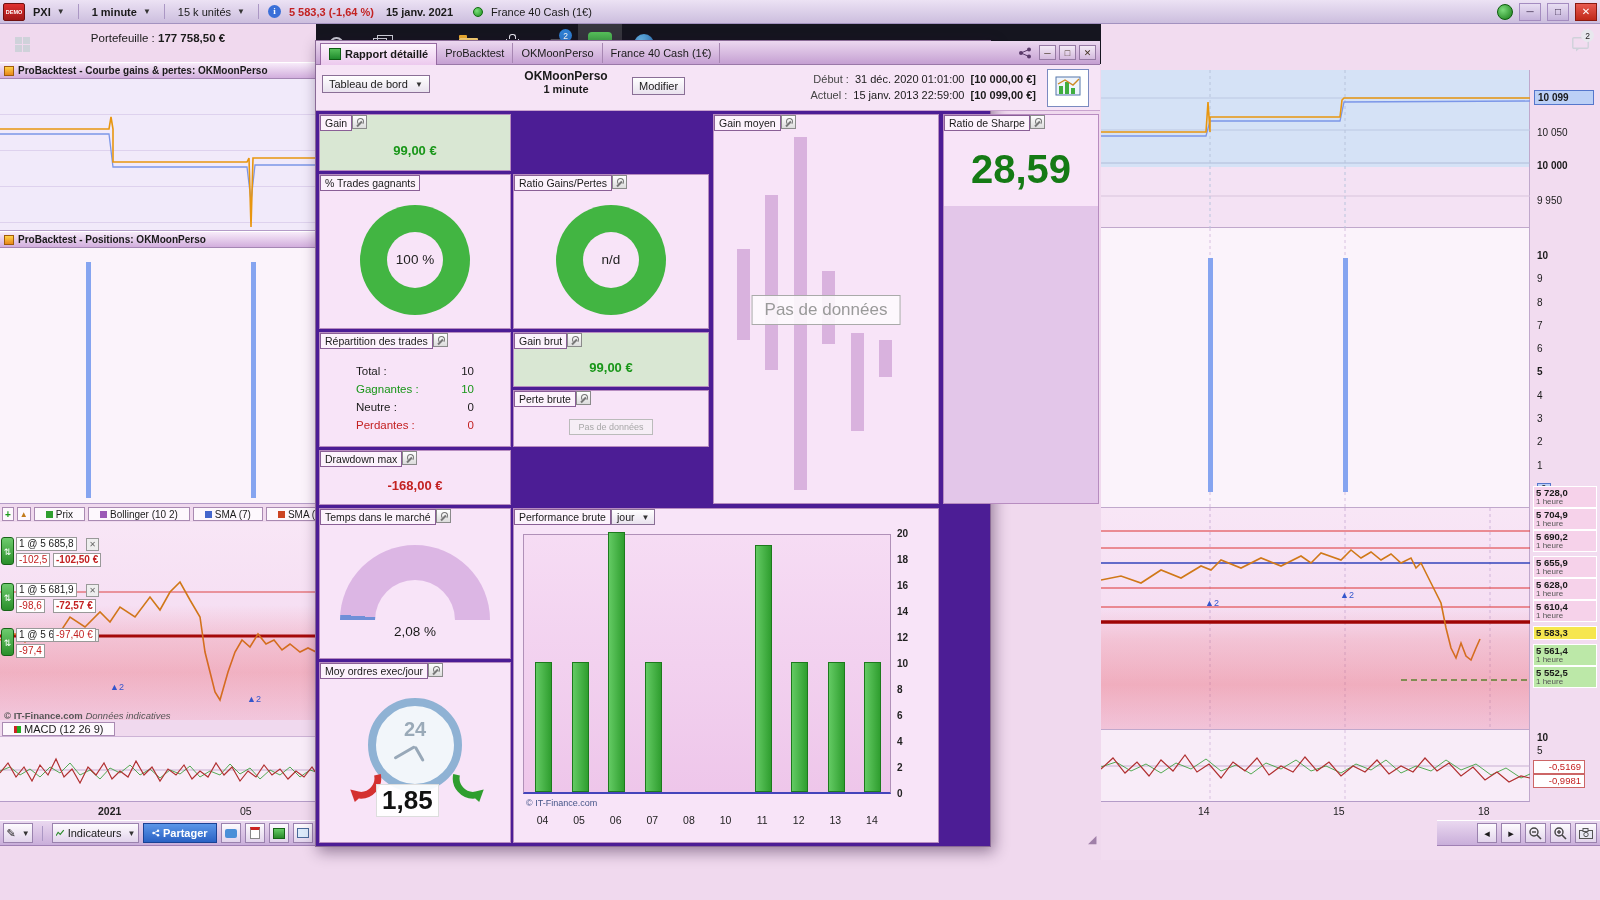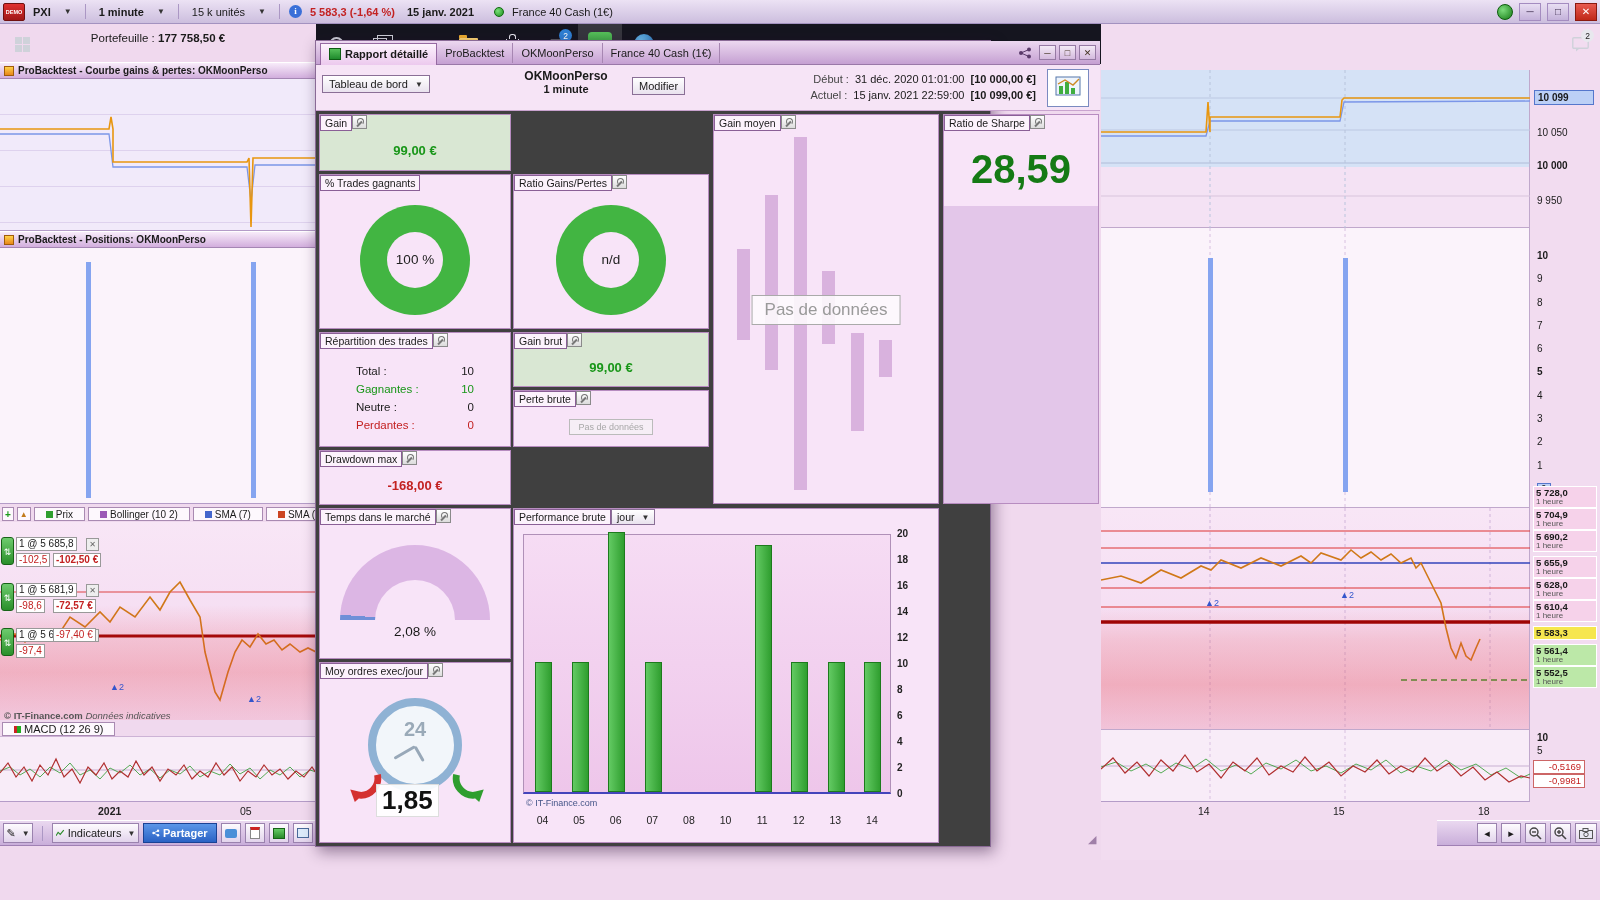--- a/index.html
+++ b/index.html
@@ -4,21 +4,21 @@
 <style>
 *{margin:0;padding:0;box-sizing:border-box}
 body{font-family:"Liberation Sans",sans-serif;font-size:11px;color:#1a1a1a;background:#444}
 #screen{position:relative;width:1600px;height:900px;background:#f0d9ee;overflow:hidden}
 .abs{position:absolute}
 .vsep{width:1px;height:15px;background:#ab97c4;margin:0 5px;flex:0 0 1px}
 .dd{font-size:8px;color:#333;margin-left:3px}
 .red{color:#c32222}.grn{color:#189618}
 
 #topbar{left:0;top:0;width:1600px;height:24px;background:linear-gradient(#ece2f4,#ccbede);border-bottom:1px solid #a392c0;display:flex;align-items:center;padding:0 3px;gap:4px;z-index:60}
-.tbitem{display:flex;align-items:center;font-weight:bold;font-size:11px;padding:1px 4px;gap:10px;white-space:nowrap}
+.tbitem{display:flex;align-items:center;font-weight:bold;font-size:11px;padding:1px 4px;gap:3px;white-space:nowrap}
 .demobadge{width:22px;height:18px;background:linear-gradient(#e03030,#a01818);border:1px solid #701010;border-radius:2px;color:#fff;font-size:5.5px;font-weight:bold;display:flex;align-items:center;justify-content:center}
 .infoicon{width:13px;height:13px;border-radius:50%;background:#3a6fd8;color:#fff;font-size:9px;font-weight:bold;text-align:center;line-height:13px;font-family:"Liberation Serif",serif}
 .greendot{width:10px;height:10px;border-radius:50%;background:radial-gradient(circle at 35% 35%,#7ae07a,#1d8f1d);border:1px solid #0e6b0e}
 .winbtn{width:22px;height:18px;display:flex;align-items:center;justify-content:center;font-size:10px;color:#3a2a4a;background:linear-gradient(#e8def2,#c4b2da);border:1px solid #a48cc0;margin-left:2px}
 .winbtn.close{background:linear-gradient(#e85a50,#c02818);color:#fff;border-color:#8a1a10}
 .prtlogo{width:16px;height:16px;border-radius:50%;background:radial-gradient(circle at 35% 35%,#7cdc7c,#157a15);border:1px solid #0c5c0c;position:relative}
 
 #orderpanel{left:1168px;top:24px;width:432px;height:46px;background:#e6d9f0;border-left:1px solid #b6a4cc;border-bottom:1px solid #b6a4cc}
 .ophead{position:absolute;top:2px;font-size:10.5px;color:#222;text-align:center}
 .opinput{position:absolute;background:#fff;border:1px solid #9a8ab0;font-size:11px;text-align:right;padding:0 3px}
@@ -38,21 +38,21 @@
 .chartbg1{background:repeating-linear-gradient(to bottom,#f1eafa 0 35px,#ded2ee 35px 36px)}
 .chartbg2{background:#fbf3fb}
 .legendrow{position:absolute;display:flex;align-items:center;gap:3px;padding:1px 2px;font-size:10px}
 .lchip{display:flex;align-items:center;gap:3px;background:#fdf8fd;border:1px solid #a98ab2;padding:0 11px;height:14px;white-space:nowrap}
 .sq{width:7px;height:7px;flex:0 0 7px}
 .posrow .bx{position:absolute;background:#fff;border:1px solid #999;font-size:10px;line-height:12px;height:14px;padding:0 2px;white-space:nowrap}
 .gearbtn{position:absolute;width:13px;height:28px;background:linear-gradient(#6ecb6e,#2a8f2a);border:1px solid #176317;border-radius:3px;color:#fff;font-size:9px;text-align:center;line-height:28px}
 .closex{position:absolute;width:13px;height:13px;background:#eee;border:1px solid #999;color:#666;font-size:8px;text-align:center;line-height:11px}
 .xaxis{position:absolute;font-size:10.5px;color:#222}
 
-#dialog{left:315px;top:40px;width:676px;height:807px;background:#404040;border:1px solid #8a6a96;box-shadow:3px 5px 14px rgba(40,10,50,.45);z-index:40}
+#dialog{left:315px;top:40px;width:676px;height:807px;background:#4c1d95;border:1px solid #8a6a96;box-shadow:3px 5px 14px rgba(40,10,50,.45);z-index:40}
 #dlgtitle{position:absolute;left:0;top:0;width:784px;height:24px;background:linear-gradient(#ecd8f0,#c5a0d2);border-bottom:1px solid #9a78a8;display:flex;align-items:center;padding:0 4px;gap:0}
 .dtab{display:flex;align-items:center;gap:4px;padding:2px 8px;font-size:11px;height:20px;border-right:1px solid #a786b2;white-space:nowrap}
 .dtab.active{background:linear-gradient(#fdf4fd,#ecc9ee);border:1px solid #966aa2;border-bottom:none;height:22px;margin-top:2px;font-weight:bold}
 .dlgctl{width:17px;height:15px;background:linear-gradient(#f4eaf6,#d4bade);border:1px solid #967aa4;font-size:9px;display:flex;align-items:center;justify-content:center;margin-left:3px;color:#432}
 #dlghead{position:absolute;left:0;top:24px;width:784px;height:46px;background:#f6e4f6;border-bottom:1px solid #c9a3cf}
 .btnlite{background:linear-gradient(#ffffff,#e9e2ee);border:1px solid #8a6f96;font-size:11px;padding:2px 6px;display:inline-flex;align-items:center;gap:4px;cursor:pointer}
 .card{position:absolute;background:#f8e4f8;border:1px solid #b78cc0;display:flex;flex-direction:column}
 .card.greenish{background:#d9e7d3}
 .chead{display:flex;align-items:flex-start;gap:0;flex:0 0 auto}
 .chip{display:inline-flex;align-items:center;gap:4px;background:#fcf2fc;border:1px solid #8a5f96;padding:1px 4px;font-size:10.5px;margin:0 0 0 0;white-space:nowrap}
@@ -524,21 +524,21 @@
       </div>
       <div class="abs" style="left:190px;top:4px;width:120px;text-align:center">
         <div style="font-weight:bold;font-size:12px">OKMoonPerso</div>
         <div style="font-weight:bold;font-size:11px">1 minute</div>
       </div>
       <div class="btnlite abs" style="left:316px;top:12px">
           <span>Modifier</span>
         </div>
       <div class="abs" style="left:420px;top:6px;width:300px;text-align:right;font-size:11px;line-height:16px">
         <div><span style="color:#444">Début :</span>&nbsp;&nbsp;<span>31 déc. 2020 01:01:00</span>&nbsp;&nbsp;<b>[10 000,00 €]</b></div>
-        <div><span style="color:#444">Actuel :</span>&nbsp;&nbsp;<span>15 janv. 2021 22:59:00</span>&nbsp;&nbsp;<b>[10 099,00 €]</b></div>
+        <div><span style="color:#444">Actuel :</span>&nbsp;&nbsp;<span>15 janv. 2013 22:59:00</span>&nbsp;&nbsp;<b>[10 099,00 €]</b></div>
       </div>
       <div class="abs" style="left:731px;top:4px;width:42px;height:38px;background:#fff;border:1px solid #7a8ac0;display:flex;align-items:center;justify-content:center">
         <svg width="26" height="24" viewBox="0 0 26 24">
           <rect x="1" y="1" width="24" height="18" fill="#eef4fc" stroke="#5577aa"></rect>
           <rect x="4" y="10" width="4" height="8" fill="#3fae3f"></rect>
             <rect x="10" y="6" width="4" height="12" fill="#3fae3f"></rect>
             <rect x="16" y="12" width="4" height="6" fill="#3fae3f"></rect>
           <polyline points="3,8 10,4 18,9 24,3" fill="none" stroke="#cc8822" stroke-width="1.4"></polyline>
         </svg>
       </div>

